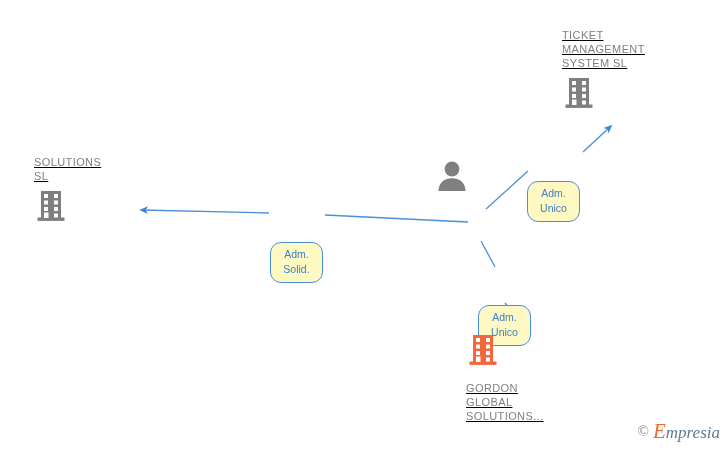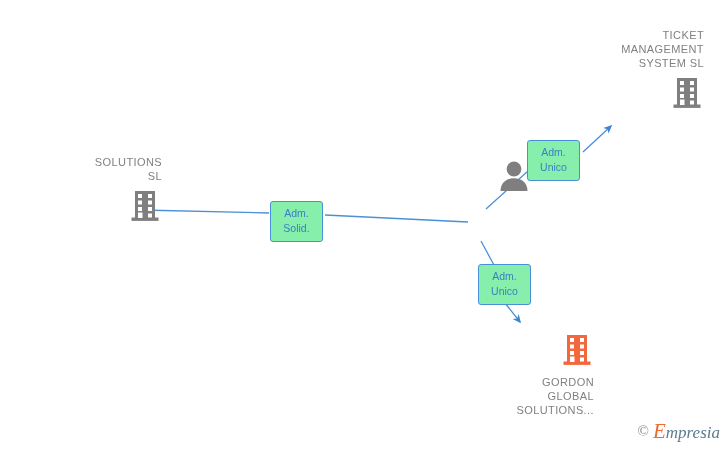--- a/index.html
+++ b/index.html
@@ -17,48 +17,50 @@
   }
   #graph-canvas {
     position: absolute;
     left: 0;
     top: 0;
     width: 728px;
     height: 450px;
   }
   .node {
     position: absolute;
-    text-align: right;
+    text-align: left;
     user-select: none;
+    text-decoration: underline;
   }
   .node-label {
     color: #808080;
     font-size: 11px;
     line-height: 14px;
     letter-spacing: 0.4px;
     white-space: pre-line;
     font-family: "Liberation Sans", sans-serif;
   }
   .node-icon {
     display: block;
     margin: 0 auto;
   }
   .edge-label {
     position: absolute;
     border: 1.4px solid #4a90d9;
-    border-radius: 3px;
-    background: #86efac;
+    border-radius: 11px;
+    background: #fef9c3;
     color: #3d7ec4;
     font-size: 10.5px;
     line-height: 15px;
     text-align: center;
     padding: 4px 7px 5px 7px;
     white-space: pre-line;
     font-family: "Liberation Sans", sans-serif;
     box-sizing: border-box;
+    margin-top: 41px;
   }
   .watermark {
     position: absolute;
     right: 8px;
     bottom: 6px;
     display: flex;
     align-items: center;
     gap: 4px;
     user-select: none;
   }
@@ -176,21 +178,21 @@
       <rect x="10" y="5" width="4" height="4" fill="#ffffff"></rect>
       <rect x="20" y="5" width="4" height="4" fill="#ffffff"></rect>
       <rect x="10" y="11.5" width="4" height="4" fill="#ffffff"></rect>
       <rect x="20" y="11.5" width="4" height="4" fill="#ffffff"></rect>
       <rect x="10" y="18" width="4" height="4" fill="#ffffff"></rect>
       <rect x="20" y="18" width="4" height="4" fill="#ffffff"></rect>
       <rect x="20" y="24.5" width="4" height="4" fill="#ffffff"></rect>
       <rect x="10" y="23.5" width="4.5" height="5.5" fill="#ffffff"></rect>
     </svg>
   </span>
-  <div class="node-label" style="margin-top:4px;">GORDON
+  <div class="node-label" style="margin-top:10px;">GORDON
 GLOBAL
 SOLUTIONS...</div>
 </div>
 
 <div class="watermark">
   <span class="wm-c">©</span>
   <span class="wm-text"><span class="wm-cap">E</span><span>mpresia</span></span>
 </div>
 
 </body></html>

